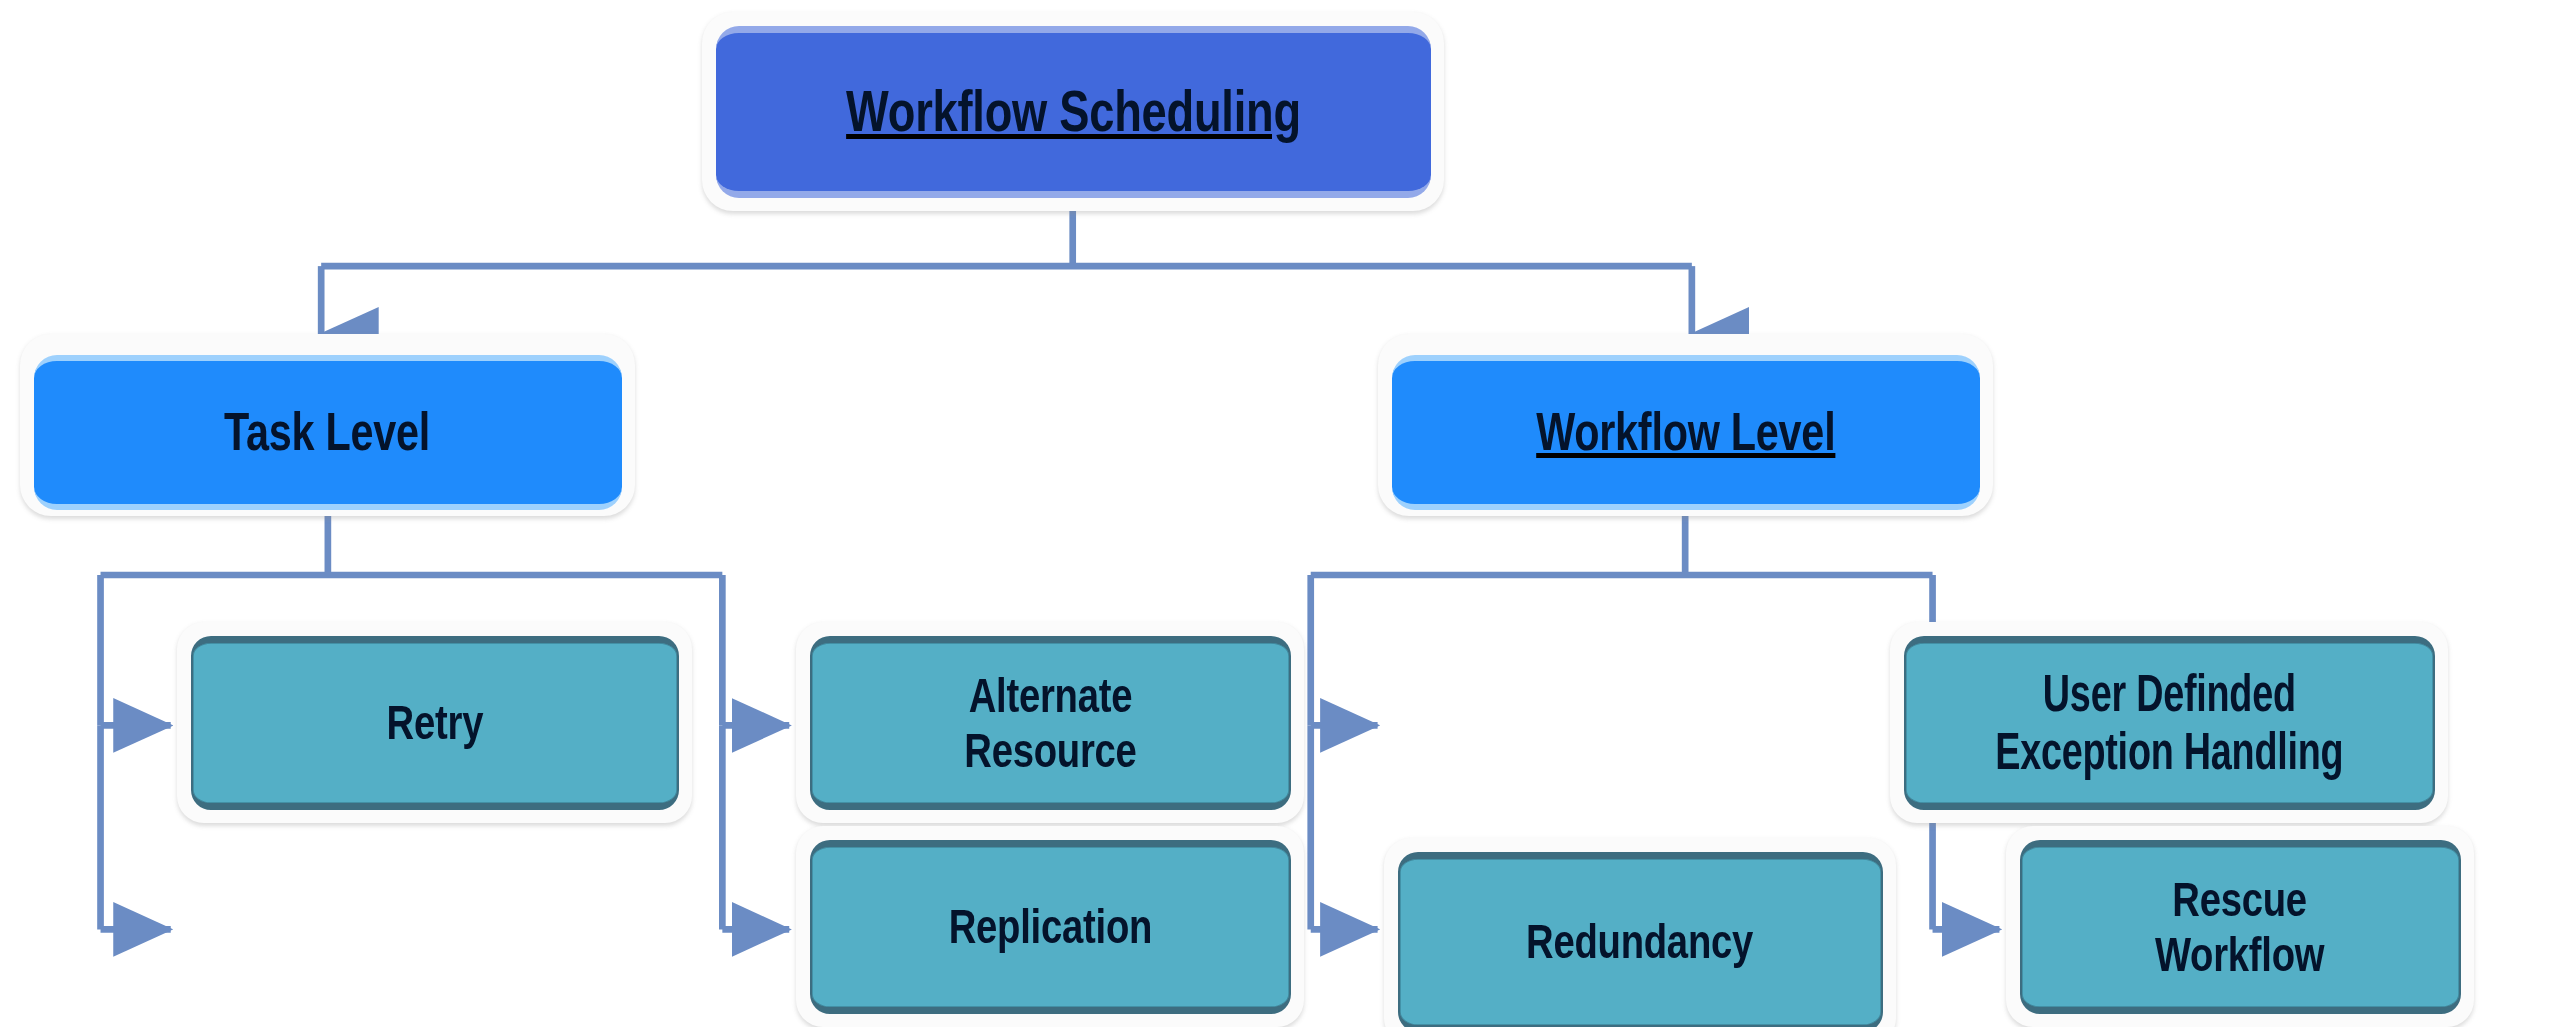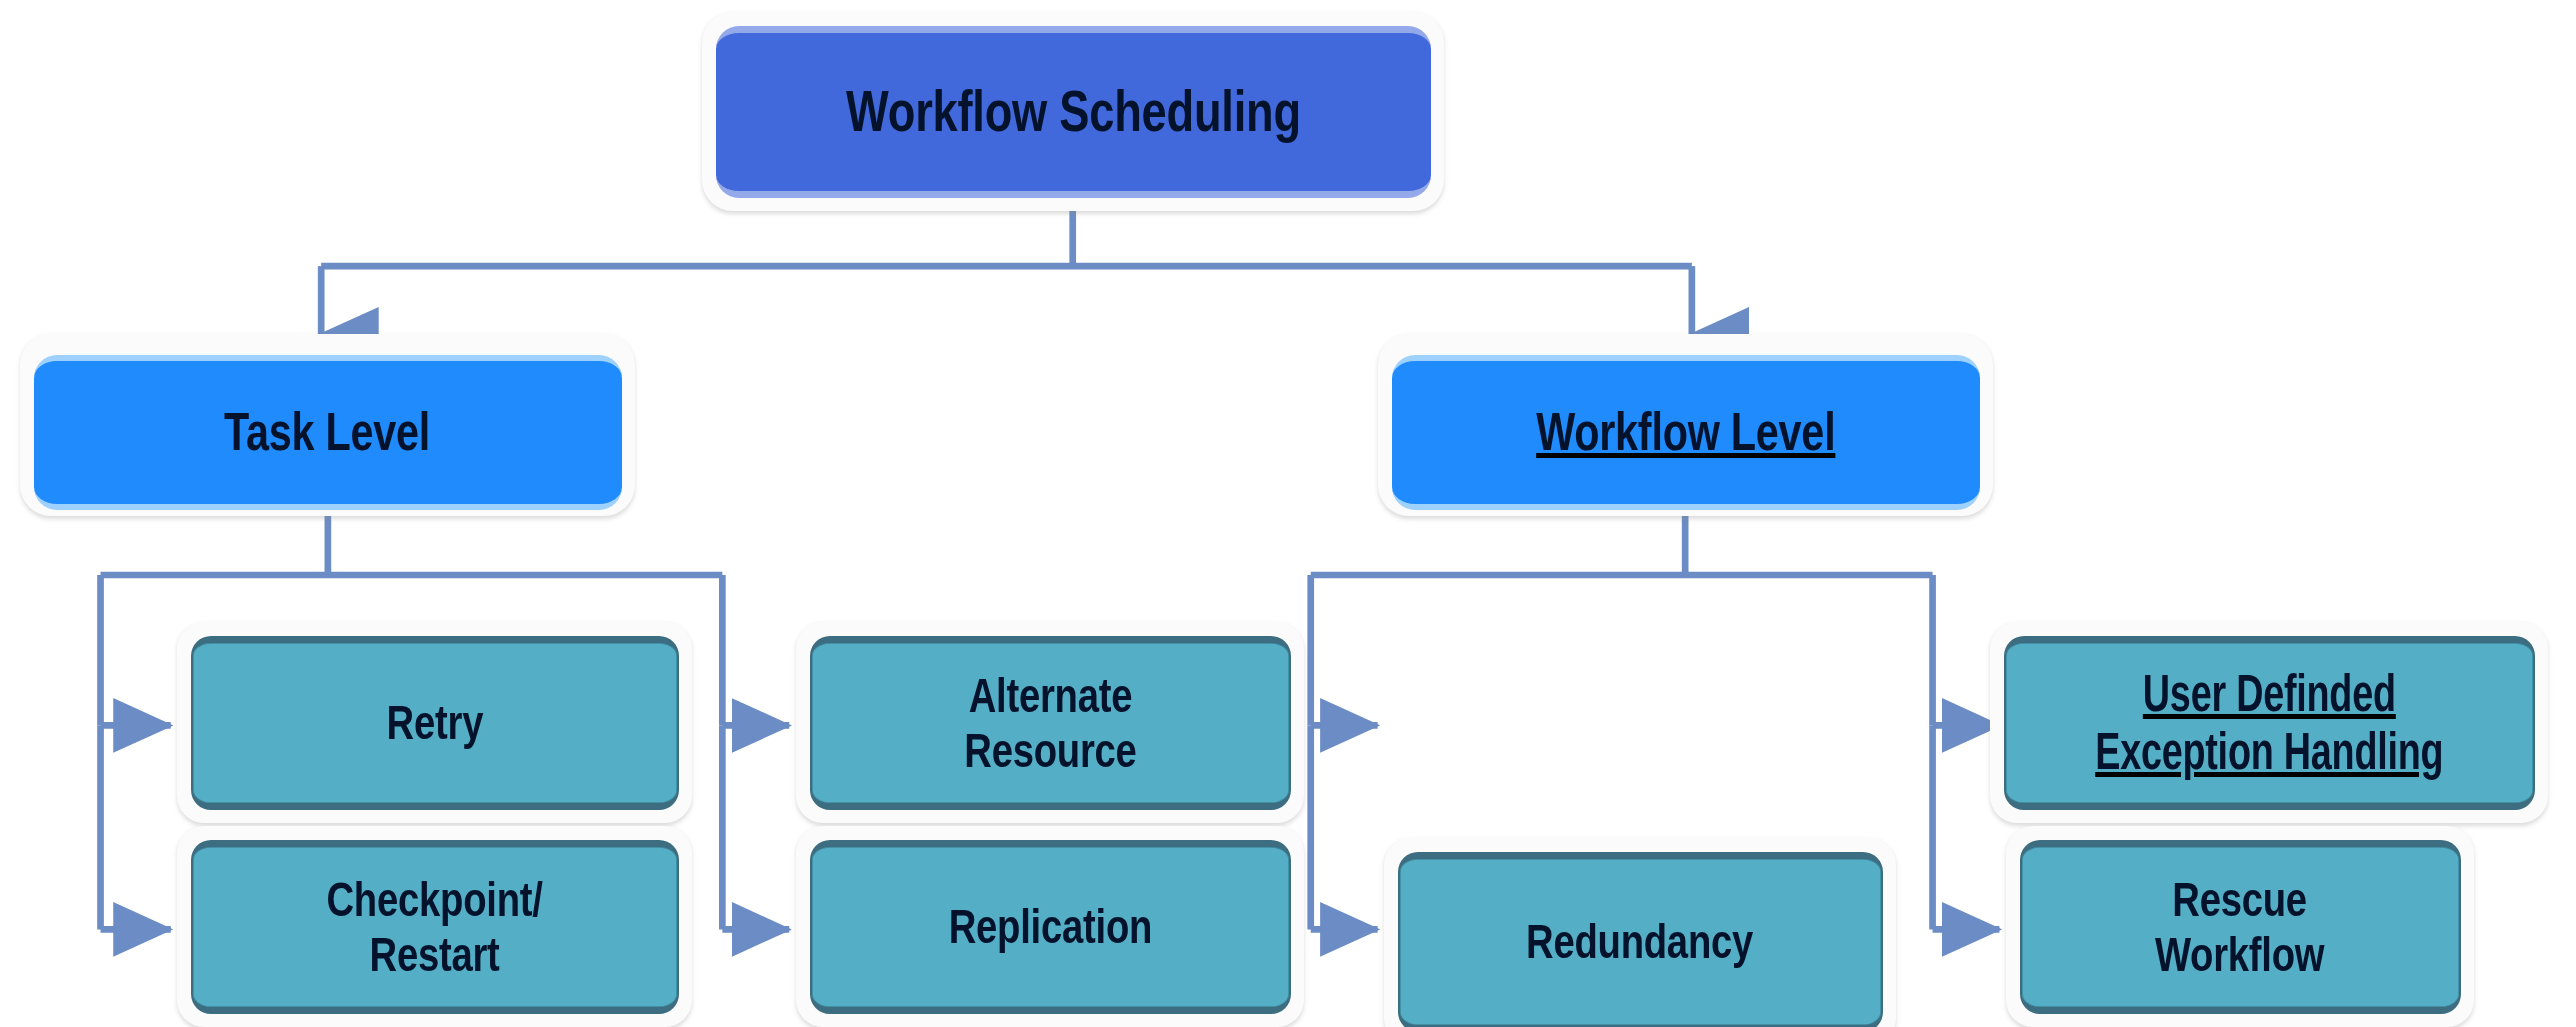--- a/index.html
+++ b/index.html
@@ -53,20 +53,21 @@
     white-space: pre-line;
     transform: scaleX(0.78);
     transform-origin: center center;
   }
 
   
   .root .chip {
     background: #4169dc;
     border-top: 7.4px solid #93a9e9;
     border-bottom: 7.4px solid #93a9e9;
+    text-decoration: underline;
   }
   .root .label { font-size: 58px; }
 
   
   .cat .chip {
     background: #1f8bfc;
     border-top: 6.7px solid #9ed1fd;
     border-bottom: 6.7px solid #9ed1fd;
     margin-top: 14px;
   }
@@ -151,26 +152,20 @@
       <span class="label">Workflow Level</span>
     </div>
   </div>
 
   <div class="node leaf" style="left:177px; top:622px; width:515px; height:201px;">
     <div class="chip">
       <span class="label">Retry</span>
     </div>
   </div>
 
-  <div class="node leaf tall" style="left:177px; top:826px; width:515px; height:201px;">
-    <div class="chip">
-      <span class="label">Checkpoint/
-Restart</span>
-    </div>
-  </div>
 
   <div class="node leaf tall" style="left:796px; top:622px; width:508px; height:201px;">
     <div class="chip">
       <span class="label">Alternate
 Resource</span>
     </div>
   </div>
 
   <div class="node leaf" style="left:796px; top:826px; width:508px; height:201px;">
     <div class="chip">
@@ -178,21 +173,21 @@
     </div>
   </div>
 
 
   <div class="node leaf" style="left:1384px; top:826px; width:512px; height:207px;margin-top:12px;">
     <div class="chip">
       <span class="label">Redundancy</span>
     </div>
   </div>
 
-  <div class="node leaf wide" style="left:1990px; top:622px; width:558px; height:201px;text-decoration:underline;">
+  <div class="node leaf wide" style="left:1890px; top:622px; width:558px; height:201px;">
     <div class="chip">
       <span class="label">User Definded
 Exception Handling</span>
     </div>
   </div>
 
   <div class="node leaf tall" style="left:2006px; top:826px; width:468px; height:201px;">
     <div class="chip">
       <span class="label">Rescue
 Workflow</span>

